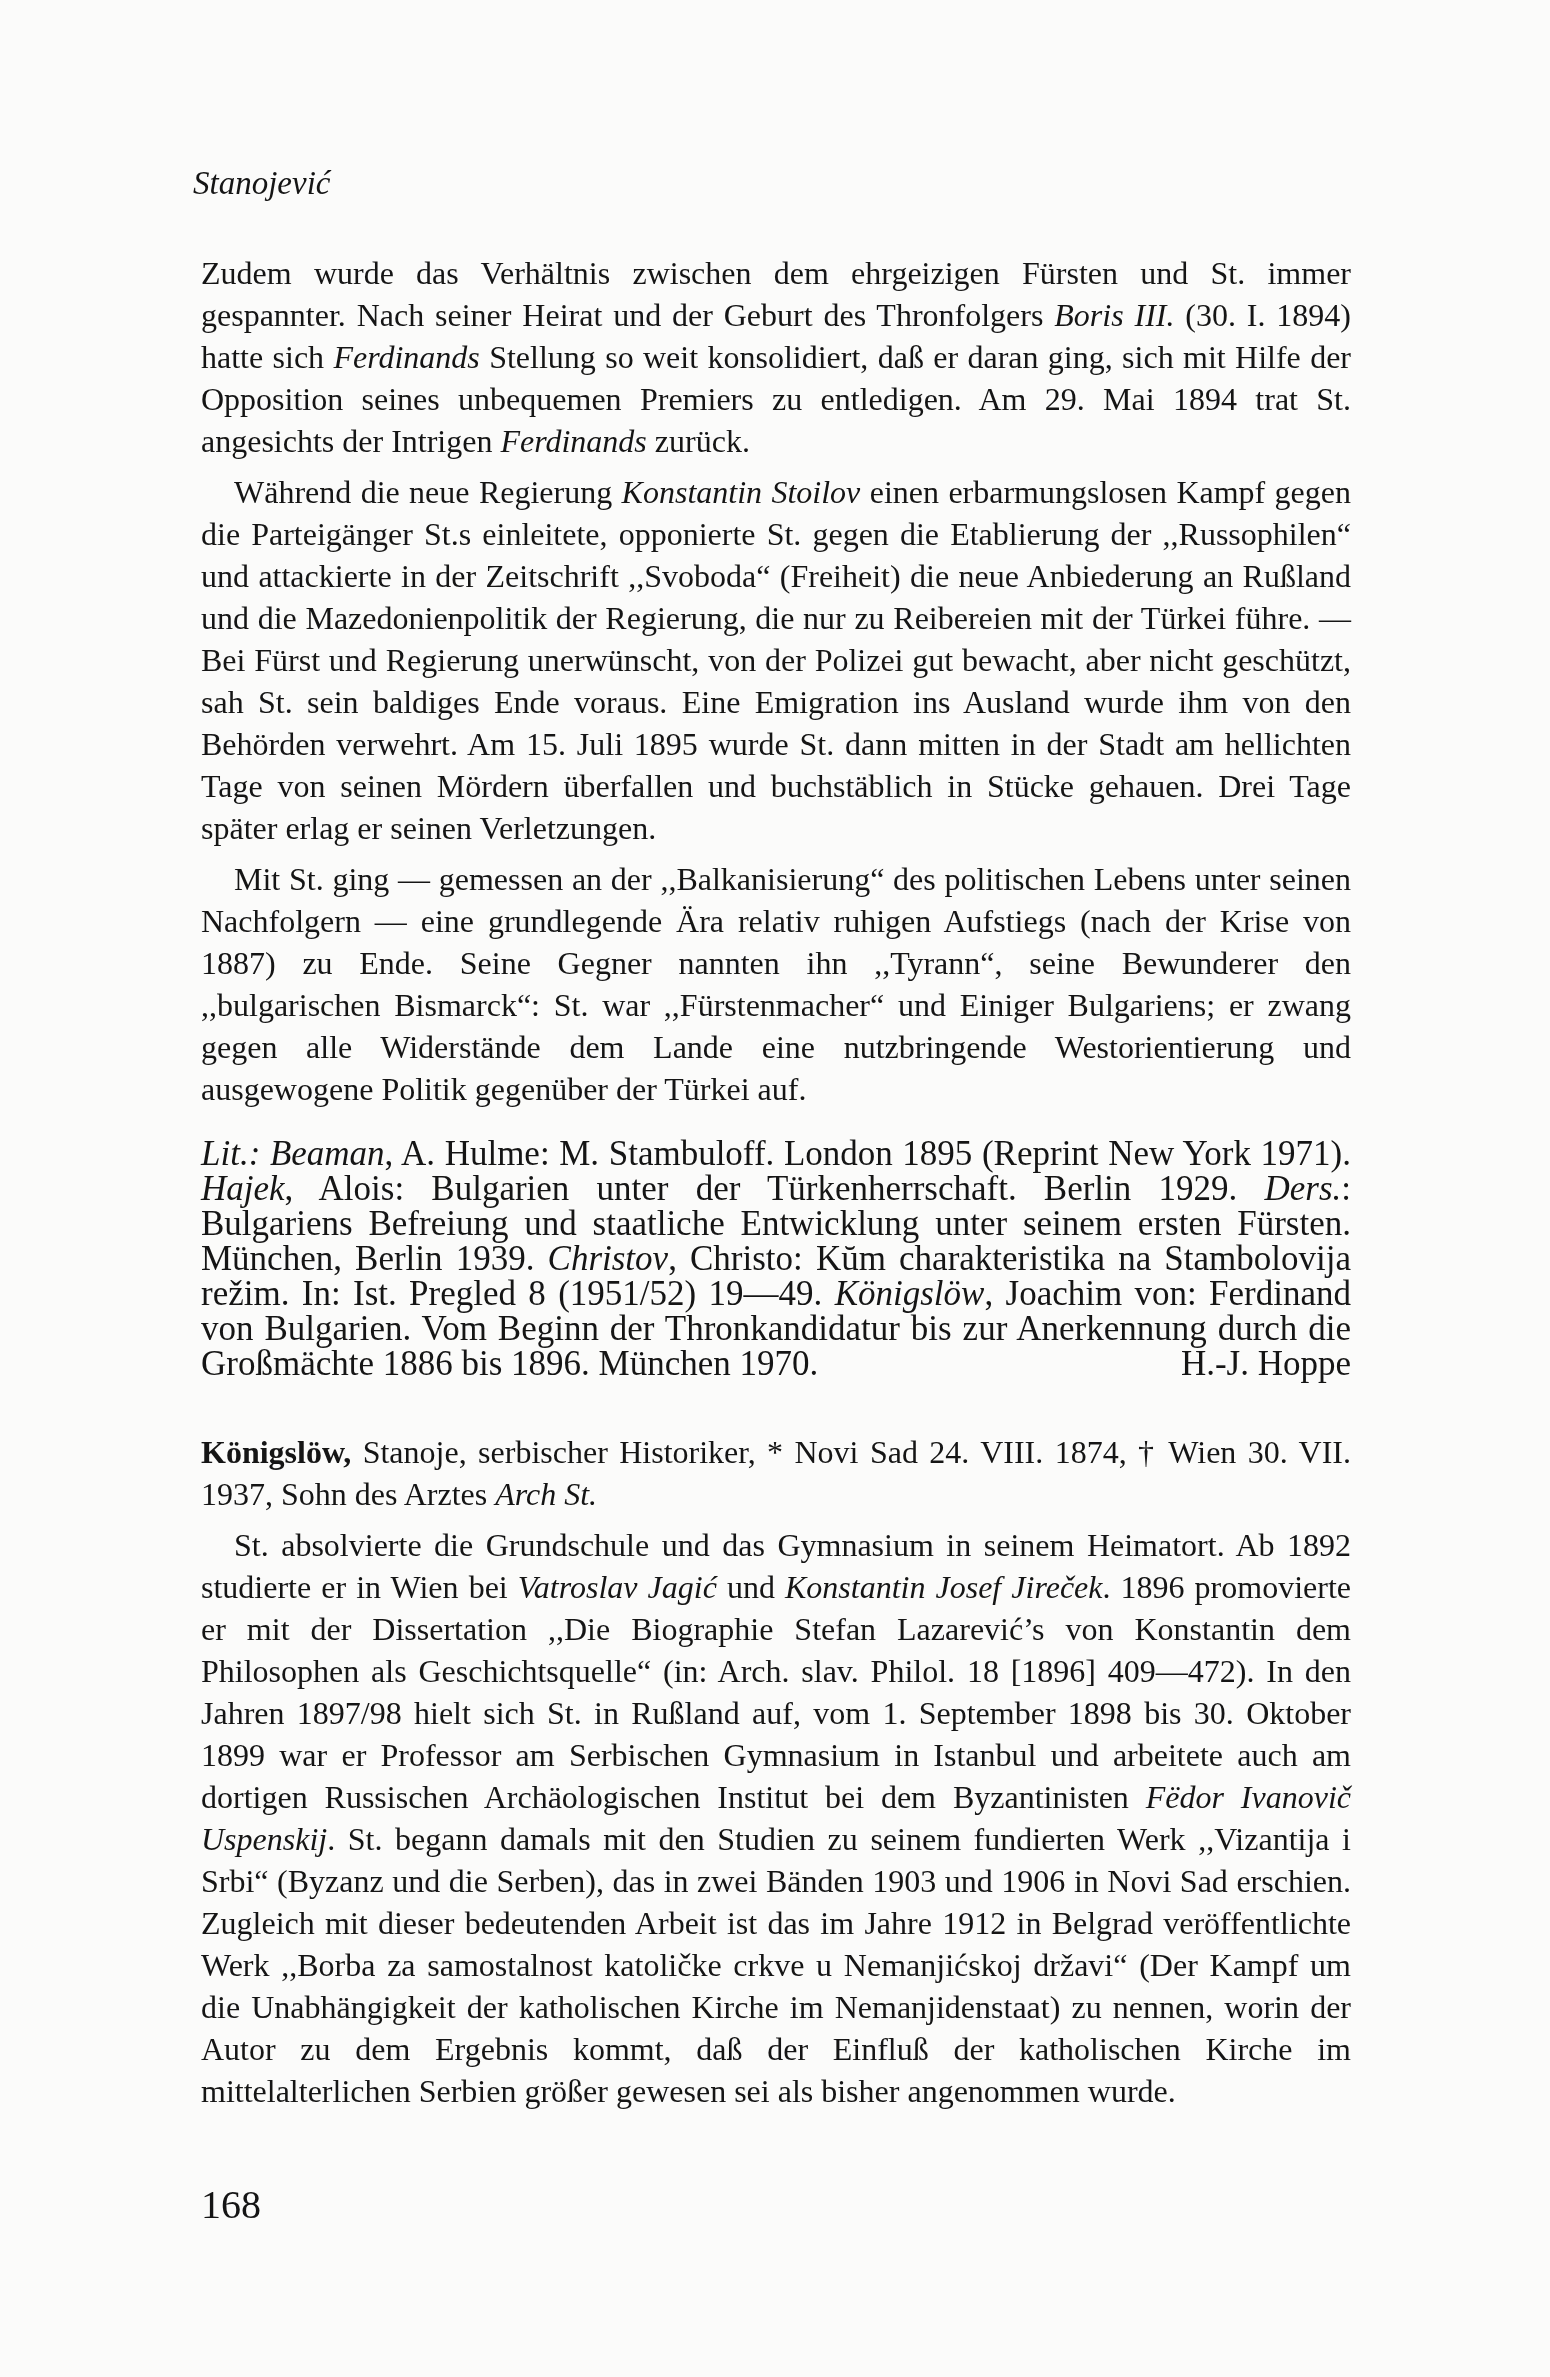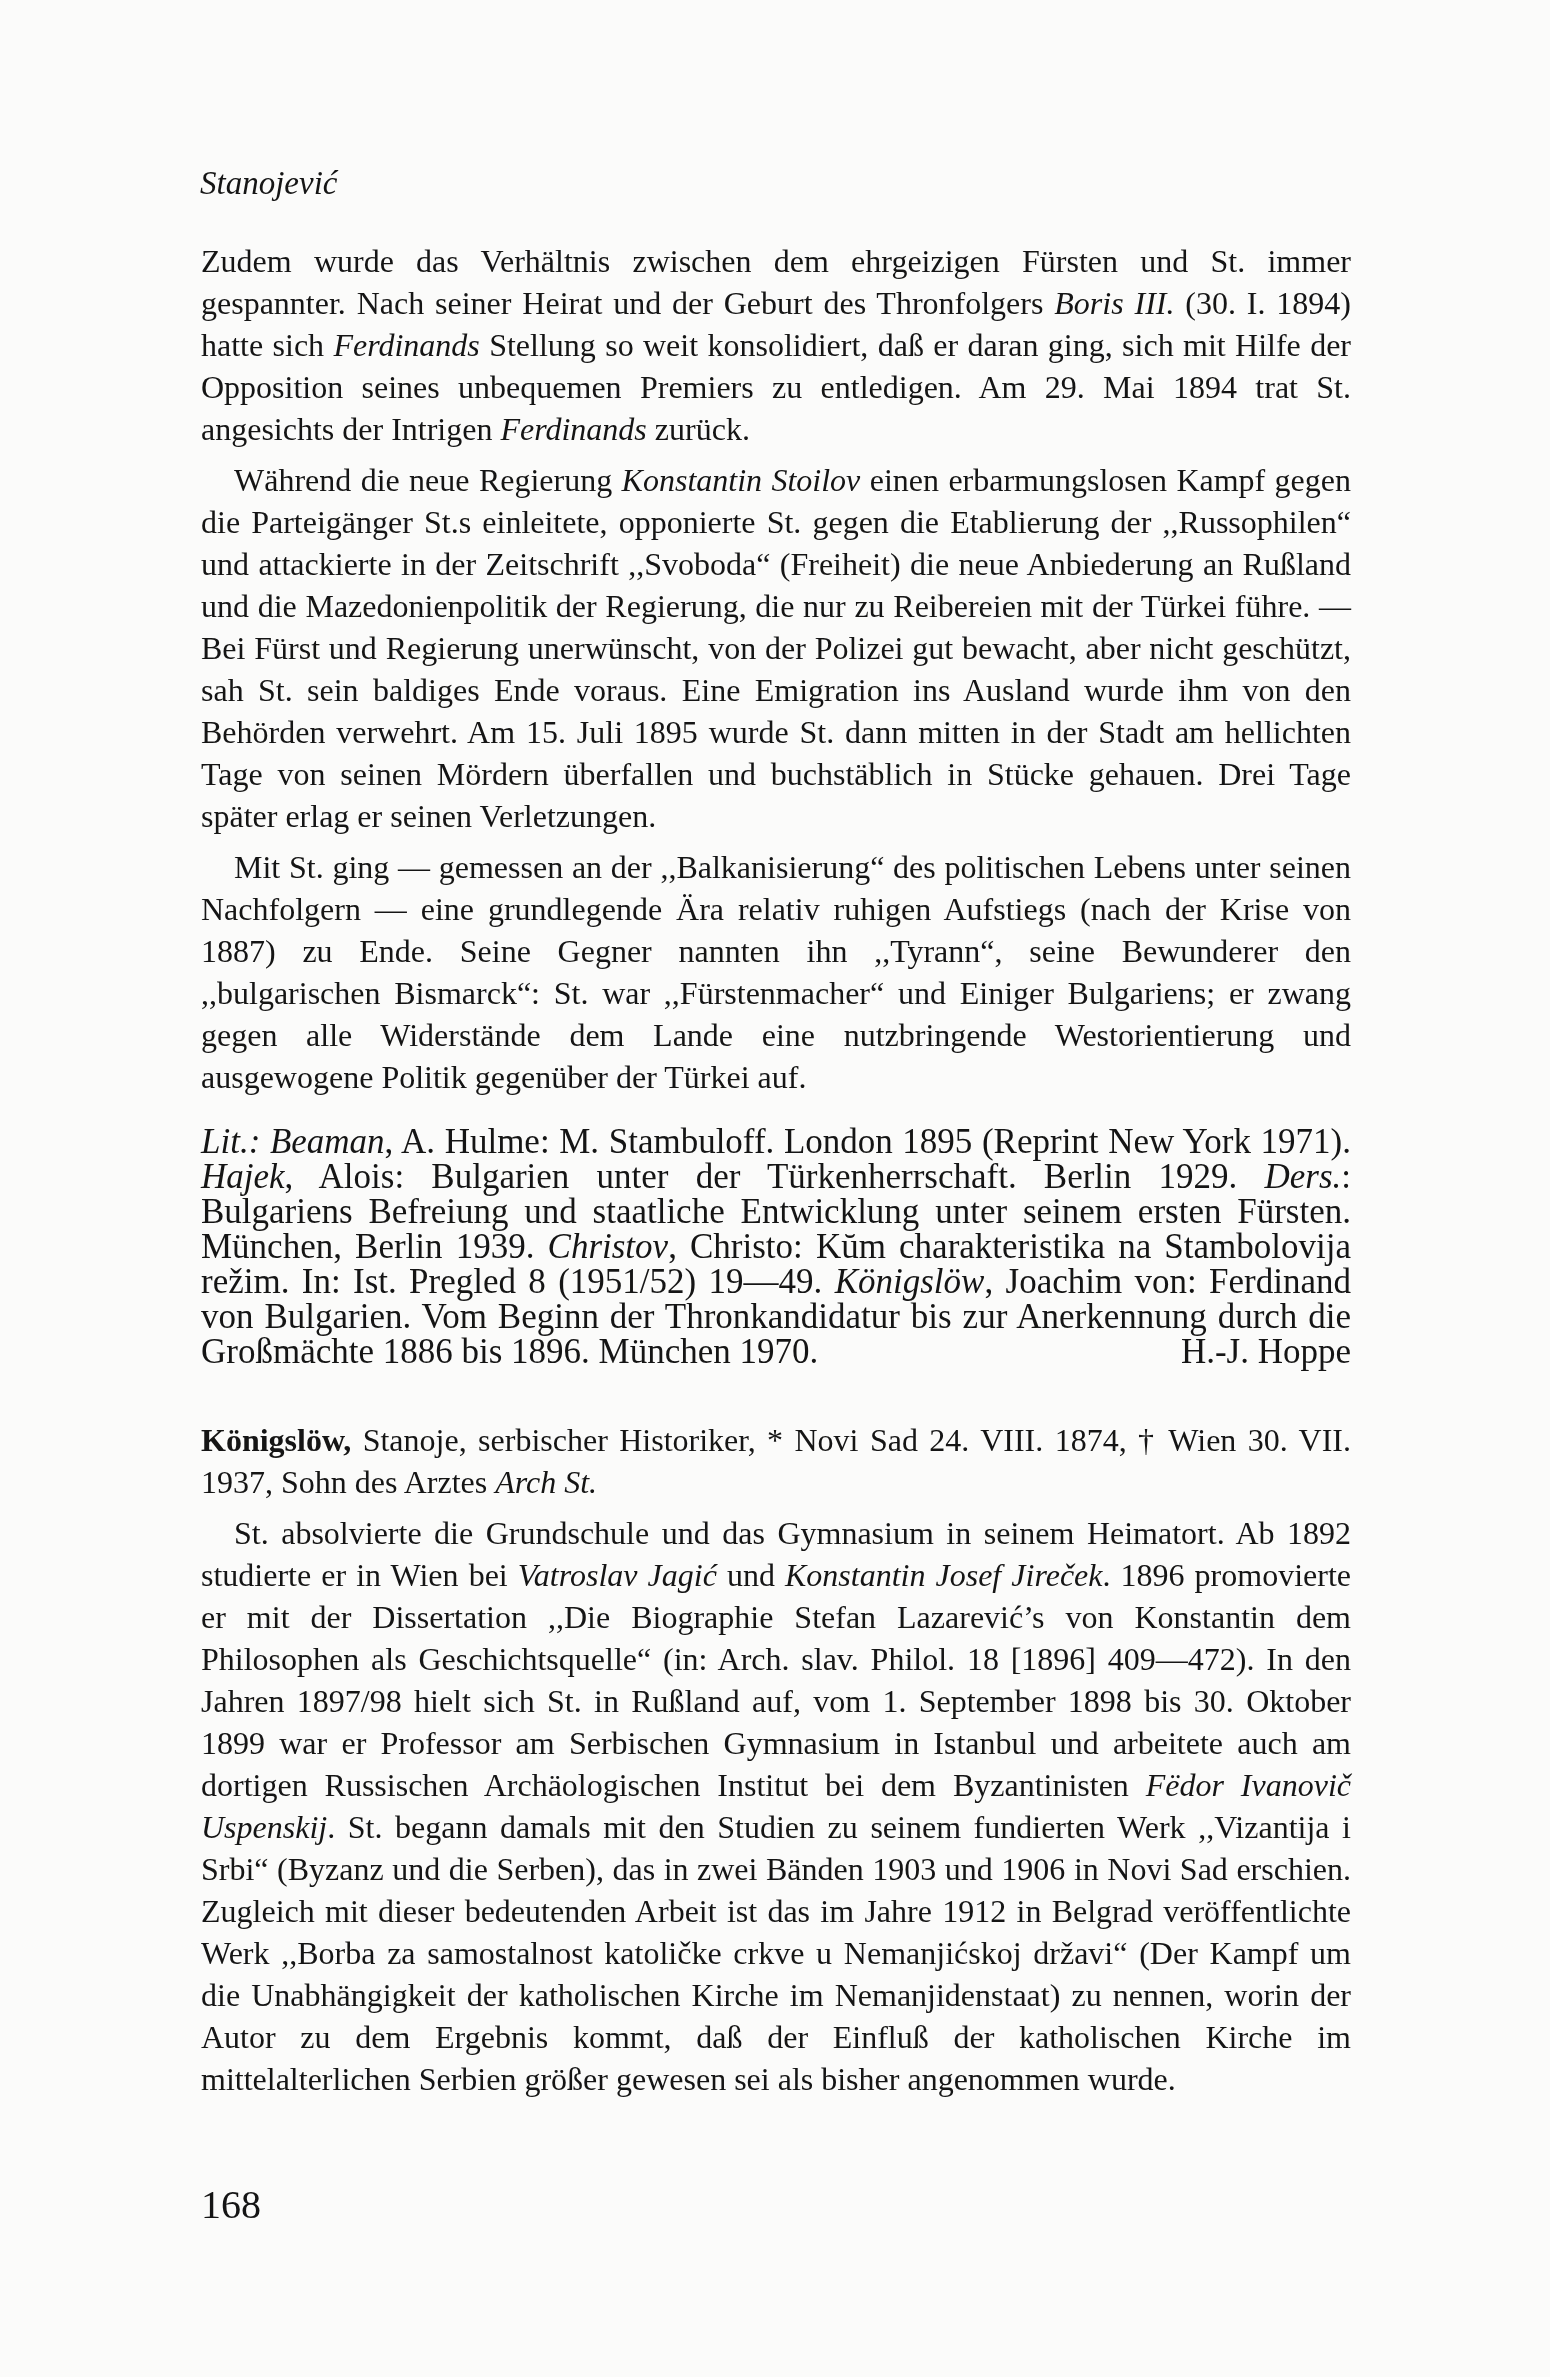--- a/index.html
+++ b/index.html
@@ -4,25 +4,25 @@
 <style>
   html, body { margin: 0; padding: 0; background: #fbfbfb; }
   body { width: 1550px; height: 2377px; position: relative; overflow: hidden; }
   .page {
     position: absolute; left: 0; top: 0; width: 1550px; height: 2377px;
     background: #fbfbfa;
     font-family: "Liberation Serif", "DejaVu Serif", serif;
     color: #151515;
   }
   .running-head {
-    position: absolute; left: 200px; top: 165px;
+    position: absolute; left: 193px; top: 165px;
     font-size: 33px; font-style: italic; letter-spacing: 0px;
   }
   .content {
-    position: absolute; left: 201px; top: 240px; width: 1150px;
+    position: absolute; left: 201px; top: 252px; width: 1150px;
   }
   .para {
     font-size: 32px; line-height: 42px; text-align: justify; margin: 0;
     text-indent: 0;
   }
   .para.indent { text-indent: 33px; }
   .para + .para { margin-top: 9px; }
   .lit {
     margin-top: 26px; font-size: 35px; line-height: 35px; text-align: justify;
   }

